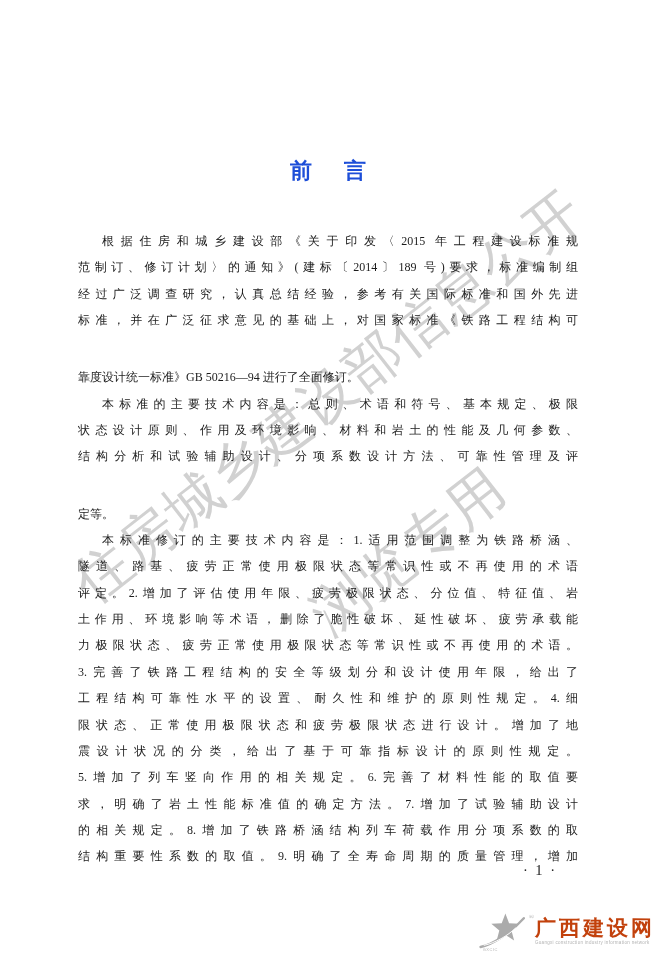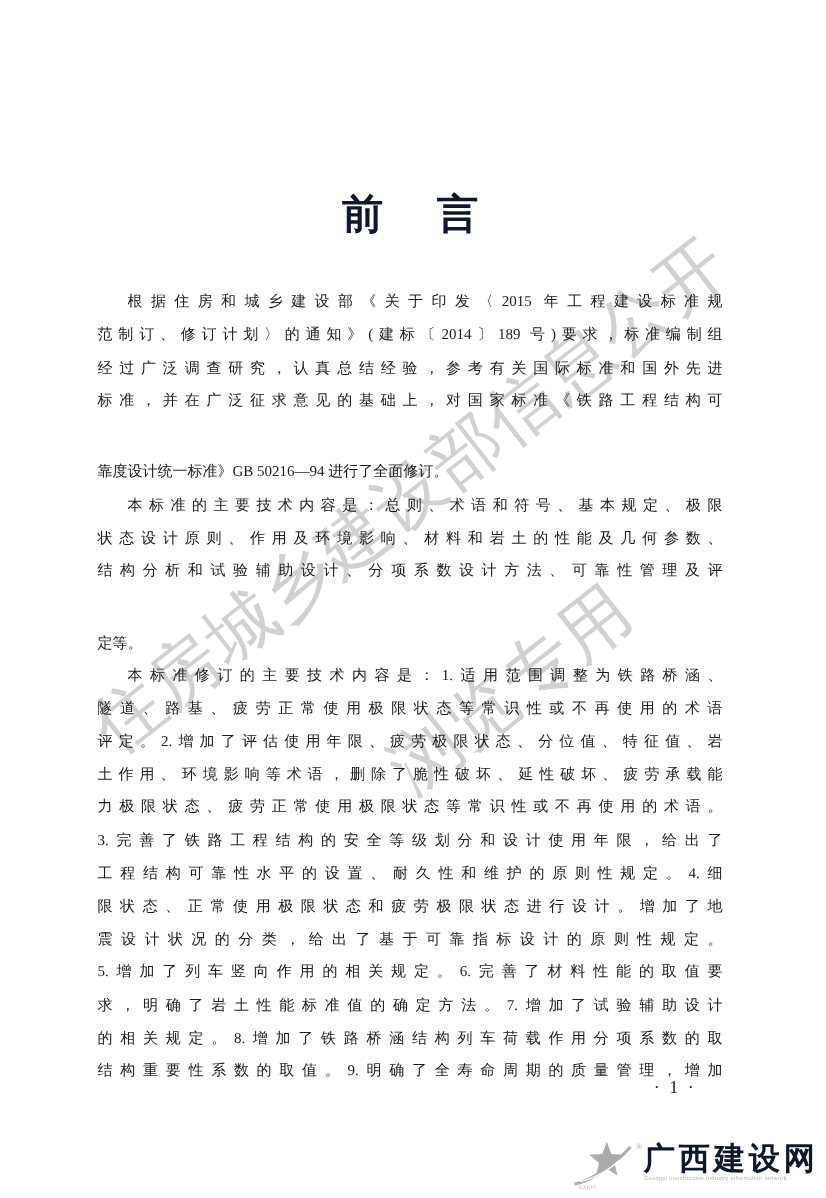--- a/index.html
+++ b/index.html
@@ -43,24 +43,24 @@
 
   
   .doc-title {
     position: absolute;
     top: 152px;
     left: 0;
     width: 100%;
     text-align: center;
     font-family: "Liberation Sans", "DejaVu Sans", sans-serif;
     font-weight: 700;
-    font-size: 33px;
+    font-size: 22px;
     line-height: 38px;
     letter-spacing: 5px;
-    color: #0f172a;
+    color: #1d4ed8;
     z-index: 2;
   }
 
   
   .body-text {
     position: absolute;
     left: 78px;
     top: 228px;
     width: 500px;
     z-index: 2;
@@ -123,24 +123,24 @@
     line-height: 7px;
     margin-top: 4px;
     margin-right: 1px;
   }
   .logo-text-col {
     display: flex;
     flex-direction: column;
     padding-top: 6px;
   }
   .logo-name {
-    font-size: 25px;
+    font-size: 21px;
     line-height: 24px;
     letter-spacing: 3px;
-    color: #0f172a;
+    color: #c2410c;
     font-family: "Liberation Serif", "DejaVu Serif", serif;
     font-weight: 600;
   }
   .logo-tagline {
     font-size: 4.5px;
     line-height: 6px;
     color: #b2b2b2;
     font-family: "Liberation Sans", sans-serif;
     letter-spacing: 0.3px;
     white-space: nowrap;

